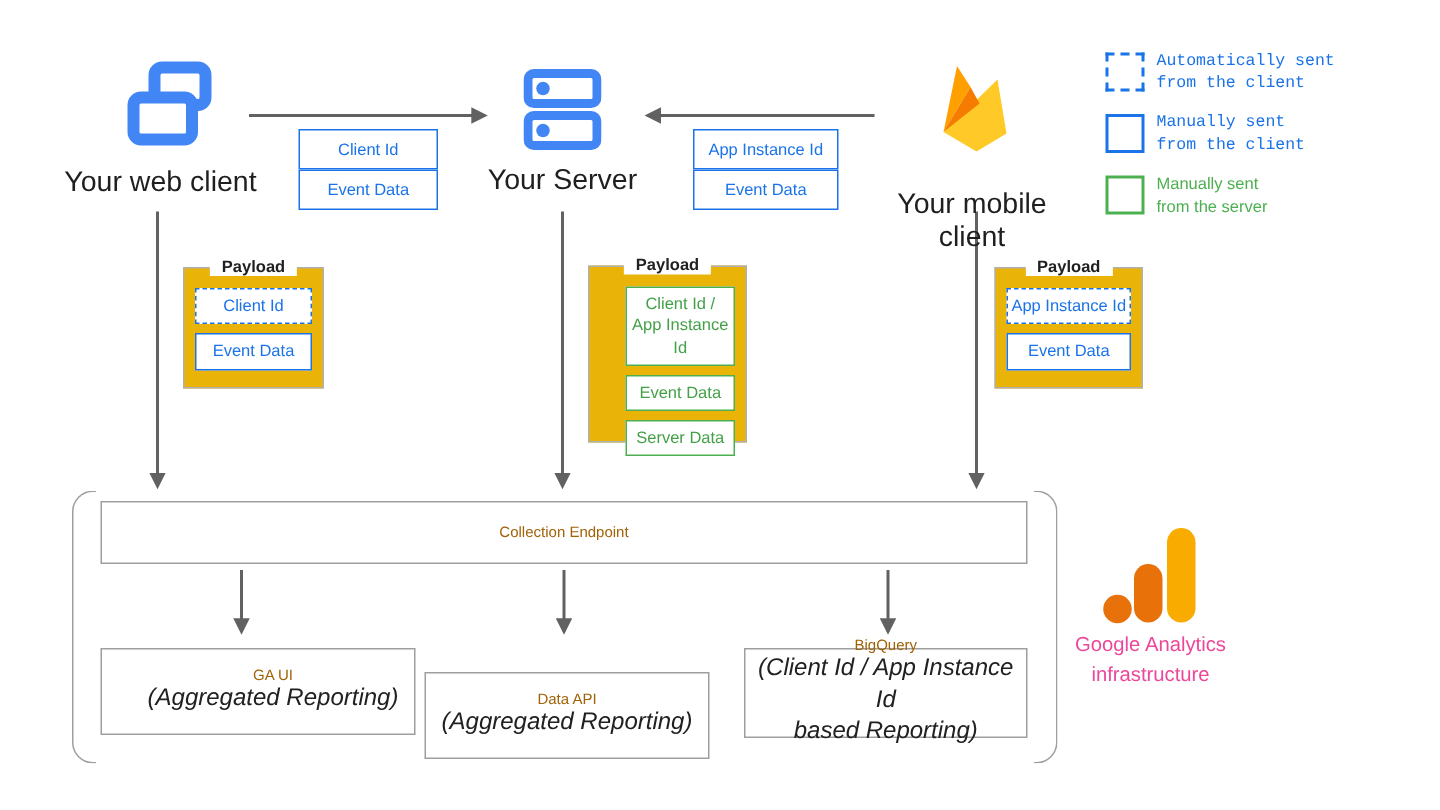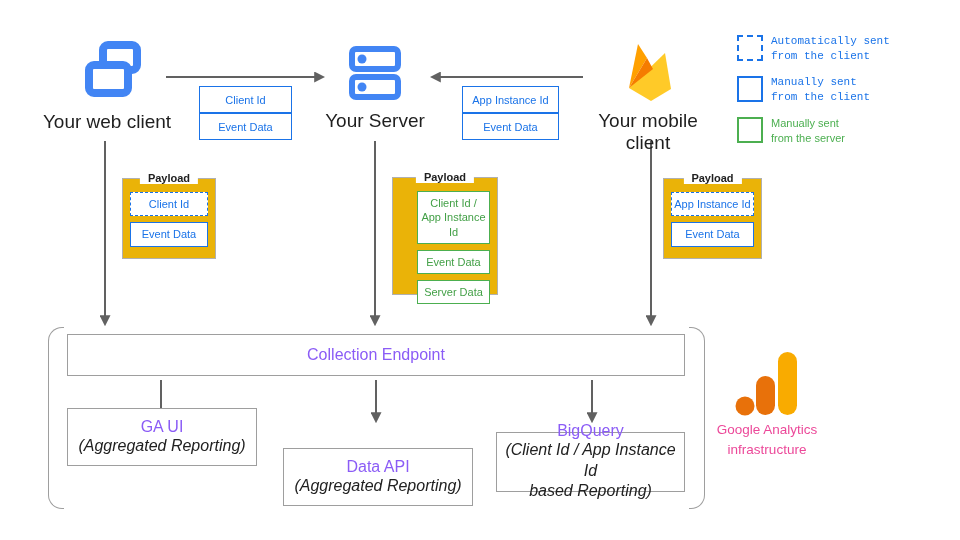--- a/index.html
+++ b/index.html
@@ -21,21 +21,21 @@
   .payload-title{position:absolute;top:-7px;left:50%;transform:translateX(-50%);background:#fff;
        padding:0 8px;font-size:11px;font-weight:bold;color:#212121;white-space:nowrap;}
   .pitem{margin:0 7px 6px;border-width:1.5px;border-style:solid;font-size:11px;text-align:center;
        padding:4px 2px;line-height:1.3;white-space:pre-line;background:#fff;}
   .pitem.first{margin-top:13px;}
   .pi-dashed-blue{border-style:dashed;border-color:#1a73e8;color:#1a73e8;}
   .pi-solid-blue{border-color:#1a73e8;color:#1a73e8;}
   .pi-solid-green{border-color:#4caf50;color:#43a047;margin-left:24px;}
   .bigbox{position:absolute;border:1px solid #9e9e9e;background:#fff;display:flex;flex-direction:column;
        align-items:center;justify-content:center;text-align:center;z-index:2;}
-  .bb-title{font-size:16px;color:#8b5cf6;}
+  .bb-title{font-size:10px;color:#a16207;}
   .bb-sub{font-size:16px;font-style:italic;color:#212121;white-space:pre-line;line-height:1.3;}
   .bracket{position:absolute;width:15px;height:180px;border:1.5px solid #9e9e9e;z-index:1;}
   .bracket-left{left:48px;top:327px;border-right:none;border-radius:14px 0 0 14px;}
   .bracket-right{left:689px;top:327px;border-left:none;border-radius:0 14px 14px 0;}
   .infra-label{position:absolute;left:697px;top:420px;width:140px;text-align:center;font-size:13.5px;
        color:#ec4899;line-height:1.45;white-space:pre-line;z-index:2;}
 </style>
 </head>
 <body>
 
@@ -77,21 +77,21 @@
   </div>
   <div class="node-label" style="left:315px;top:110px;width:120px;">Your Server</div>
 
   <div class="icon" style="left:621px;top:40px;">
     <svg width="58" height="63" viewBox="0 0 58 63">
       <polygon points="8,48 44,13 50,49 30,61" fill="#FFCA28"></polygon>
       <polygon points="8,48 17,4 26,18" fill="#FFA000"></polygon>
       <polygon points="8,48 26,18 32,29" fill="#F57C00"></polygon>
     </svg>
   </div>
-  <div class="node-label" style="left:578px;top:110px;width:140px;">Your mobile client</div>
+  <div class="node-label" style="left:578px;top:126px;width:140px;">Your mobile client</div>
 
   <div class="tag" style="left:199px;top:86px;width:91px;height:25px;">Client Id</div>
   <div class="tag" style="left:199px;top:113px;width:91px;height:25px;">Event Data</div>
   <div class="tag" style="left:462px;top:86px;width:95px;height:25px;">App Instance Id</div>
   <div class="tag" style="left:462px;top:113px;width:95px;height:25px;">Event Data</div>
 
   <div class="legend-swatch ls-dashed" style="left:737px;top:35px;"></div>
   <div class="legend-text lt-blue" style="left:771px;top:34px;">Automatically sent
 from the client</div>
   <div class="legend-swatch ls-blue" style="left:737px;top:76px;"></div>
@@ -121,21 +121,21 @@
     <div class="pitem pi-solid-blue">Event Data</div>
   </div>
 
   <div class="bracket bracket-left"></div>
   <div class="bracket bracket-right"></div>
 
   <div class="bigbox" style="left:67px;top:334px;width:616px;height:40px;">
     <div class="bb-title">Collection Endpoint</div>
   </div>
 
-  <div class="bigbox" style="left:67px;top:408px;width:188px;height:56px;">
+  <div class="bigbox" style="left:67px;top:432px;width:188px;height:56px;padding-left:20px;">
     <div class="bb-title">GA UI</div>
     <div class="bb-sub">(Aggregated Reporting)</div>
   </div>
   <div class="bigbox" style="left:283px;top:432px;width:188px;height:56px;margin-top:16px;">
     <div class="bb-title">Data API</div>
     <div class="bb-sub">(Aggregated Reporting)</div>
   </div>
   <div class="bigbox" style="left:496px;top:432px;width:187px;height:58px;">
     <div class="bb-title">BigQuery</div>
     <div class="bb-sub">(Client Id / App Instance Id

